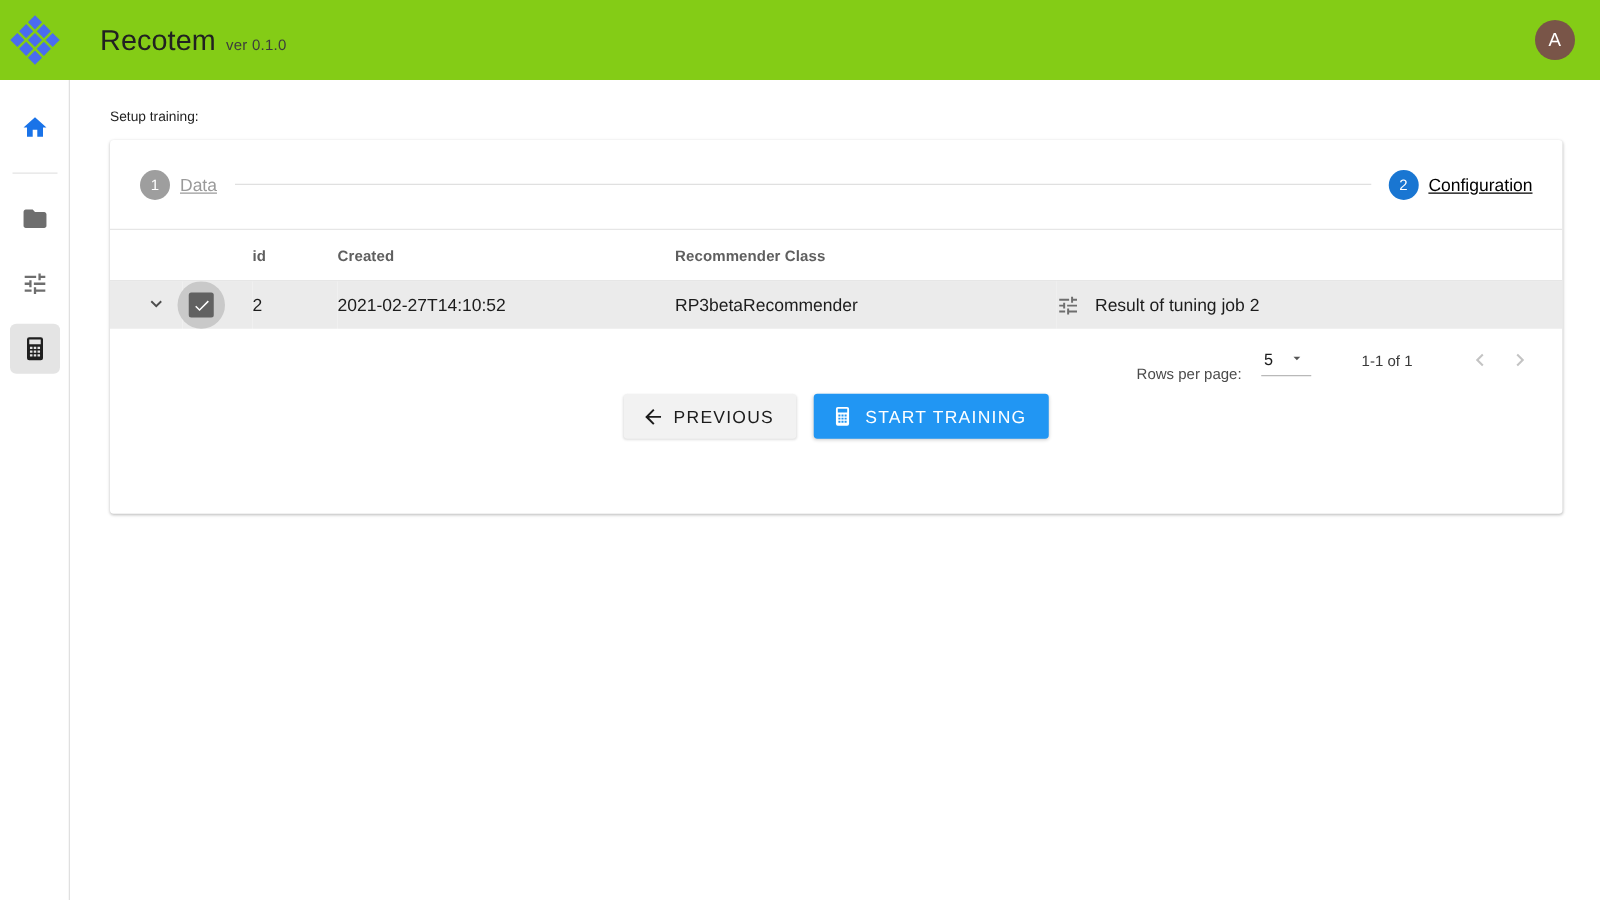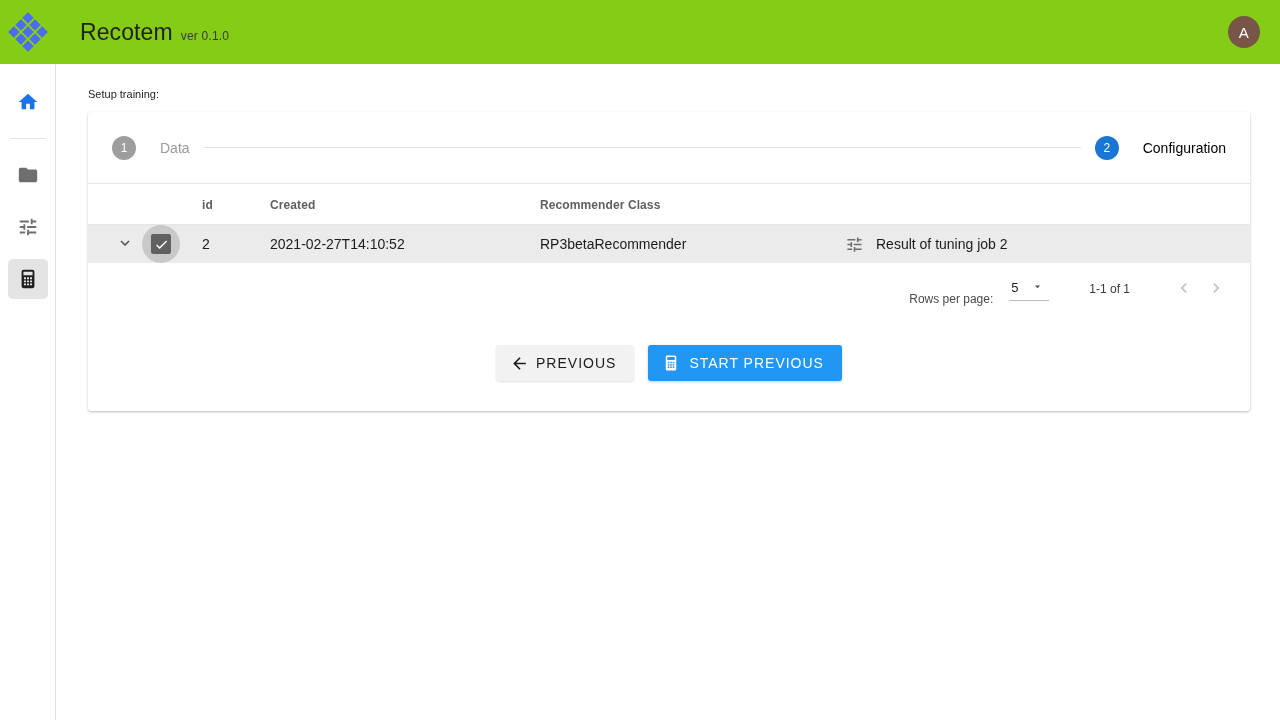--- a/index.html
+++ b/index.html
@@ -114,21 +114,21 @@
   }
   .step { display: flex; align-items: center; white-space: nowrap; }
   .step-num {
     width: 24px; height: 24px; border-radius: 50%;
     display: flex; align-items: center; justify-content: center;
     font-size: 12px; color: #fff;
   }
   .step-num.inactive { background: #9e9e9e; }
   .step-num.active   { background: #1976d2; }
   .step-label {
-    margin-left: 24px; font-size: 14px;
+    margin-left: 8px; font-size: 14px; text-decoration: underline;
   }
   .step-label.inactive { color: #9a9a9a; }
   .step-label.active   { color: #000000; }
   .step-connector {
     flex: 1; height: 1px; background: #e0e0e0;
     margin: 0 14px;
   }
 
   
   .tbl { width: 100%; border-collapse: collapse; }
@@ -192,21 +192,21 @@
   .range { margin-right: 38px; font-size: 12px; color: #3a3a3a; }
   .page-btn {
     width: 32px; height: 32px;
     display: flex; align-items: center; justify-content: center;
     cursor: pointer;
   }
 
   
   .actions {
     height: 96px;
-    display: flex; align-items: center; justify-content: center;
+    display: flex; justify-content: center;
     gap: 14px;
   }
   .btn {
     height: 36px;
     border: none;
     border-radius: 3px;
     display: inline-flex; align-items: center; justify-content: center;
     font-size: 14px; letter-spacing: 1px;
     cursor: pointer;
     font-family: "Liberation Sans", sans-serif;
@@ -387,18 +387,18 @@
           </svg>
         </span>
         <span>PREVIOUS</span>
       </button>
       <button class="btn btn-start">
         <span class="ic">
           <svg width="18" height="18" viewBox="0 0 24 24" fill="#ffffff">
             <path d="M7 2h10a2 2 0 0 1 2 2v16a2 2 0 0 1-2 2H7a2 2 0 0 1-2-2V4a2 2 0 0 1 2-2zm0 2v4h10V4H7zm0.6 6.2v2h2.2v-2H7.6zm3.3 0v2h2.2v-2h-2.2zm3.3 0v2h2.2v-2h-2.2zM7.6 13.5v2h2.2v-2H7.6zm3.3 0v2h2.2v-2h-2.2zm3.3 0v2h2.2v-2h-2.2zM7.6 16.8v2h2.2v-2H7.6zm3.3 0v2h2.2v-2h-2.2zm3.3 0v2h2.2v-2h-2.2z"></path>
           </svg>
         </span>
-        <span>START PREVIOUS</span>
+        <span>START TRAINING</span>
       </button>
     </div>
 
   </div>
 </div>
 
 </body></html>

